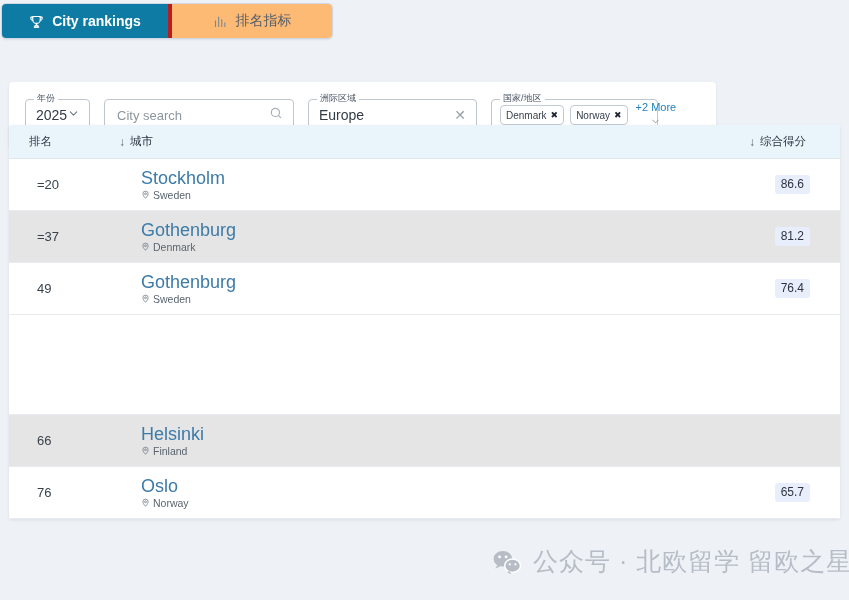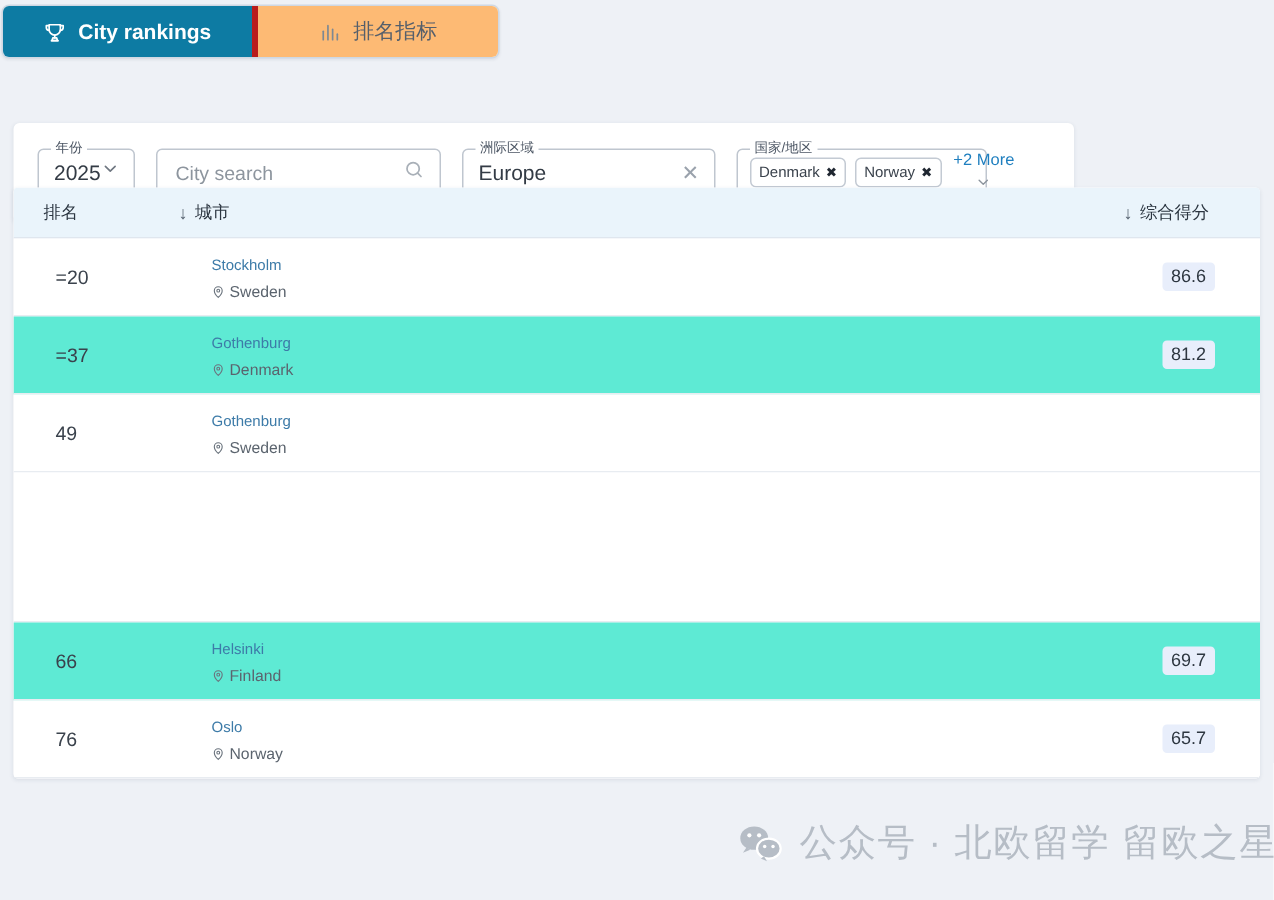--- a/index.html
+++ b/index.html
@@ -167,35 +167,35 @@
   .th-city { flex: 1; }
   .th-score { width: 135px; justify-content: flex-end; padding-right: 34px; box-sizing: border-box; }
   .sort-arrow { color: #5c6875; font-size: 12px; line-height: 1; }
 
   .row {
     display: flex;
     align-items: center;
     border-bottom: 1px solid #e8ecf1;
     box-sizing: border-box;
   }
-  .row.alt { background: #5eead4; }
+  .row.alt { background: #e5e5e5; }
   .row.plain { background: #ffffff; }
   .row.spacer { height: 100px; background: #ffffff; }
   .row.data { height: 52px; }
 
   .cell-rank {
     width: 110px;
     padding-left: 28px;
     box-sizing: border-box;
     font-size: 13px;
     color: #3a424c;
   }
   .cell-city { flex: 1; padding-left: 22px; box-sizing: border-box; }
   .city-name {
-    font-size: 10px;
+    font-size: 18px;
     color: #3d7ba8;
     line-height: 18px;
     cursor: pointer;
   }
   .city-country {
     font-size: 10.5px;
     color: #5b646e;
     display: flex;
     align-items: center;
     gap: 3px;
@@ -374,40 +374,40 @@
       <div class="city-country">
         <span class="pin">
           <svg width="9" height="9" viewBox="0 0 24 24" fill="none" stroke="#6b747e" stroke-width="2">
               <path d="M12 22s7-6.2 7-12A7 7 0 0 0 5 10c0 5.8 7 12 7 12z"></path>
               <circle cx="12" cy="10" r="2.5"></circle>
             </svg>
         </span>
         <span>Sweden</span>
       </div>
     </div>
+    <div class="cell-score">
+      <span class="score-badge">76.4</span>
+    </div>
   </div>
 
   <div class="row spacer"></div>
 
   <div class="row data alt">
     <div class="cell-rank">66</div>
     <div class="cell-city">
       <div class="city-name">Helsinki</div>
       <div class="city-country">
         <span class="pin">
           <svg width="9" height="9" viewBox="0 0 24 24" fill="none" stroke="#6b747e" stroke-width="2">
               <path d="M12 22s7-6.2 7-12A7 7 0 0 0 5 10c0 5.8 7 12 7 12z"></path>
               <circle cx="12" cy="10" r="2.5"></circle>
             </svg>
         </span>
         <span>Finland</span>
       </div>
-    </div>
-    <div class="cell-score">
-      <span class="score-badge">69.7</span>
     </div>
   </div>
 
   <div class="row data plain">
     <div class="cell-rank">76</div>
     <div class="cell-city">
       <div class="city-name">Oslo</div>
       <div class="city-country">
         <span class="pin">
           <svg width="9" height="9" viewBox="0 0 24 24" fill="none" stroke="#6b747e" stroke-width="2">

